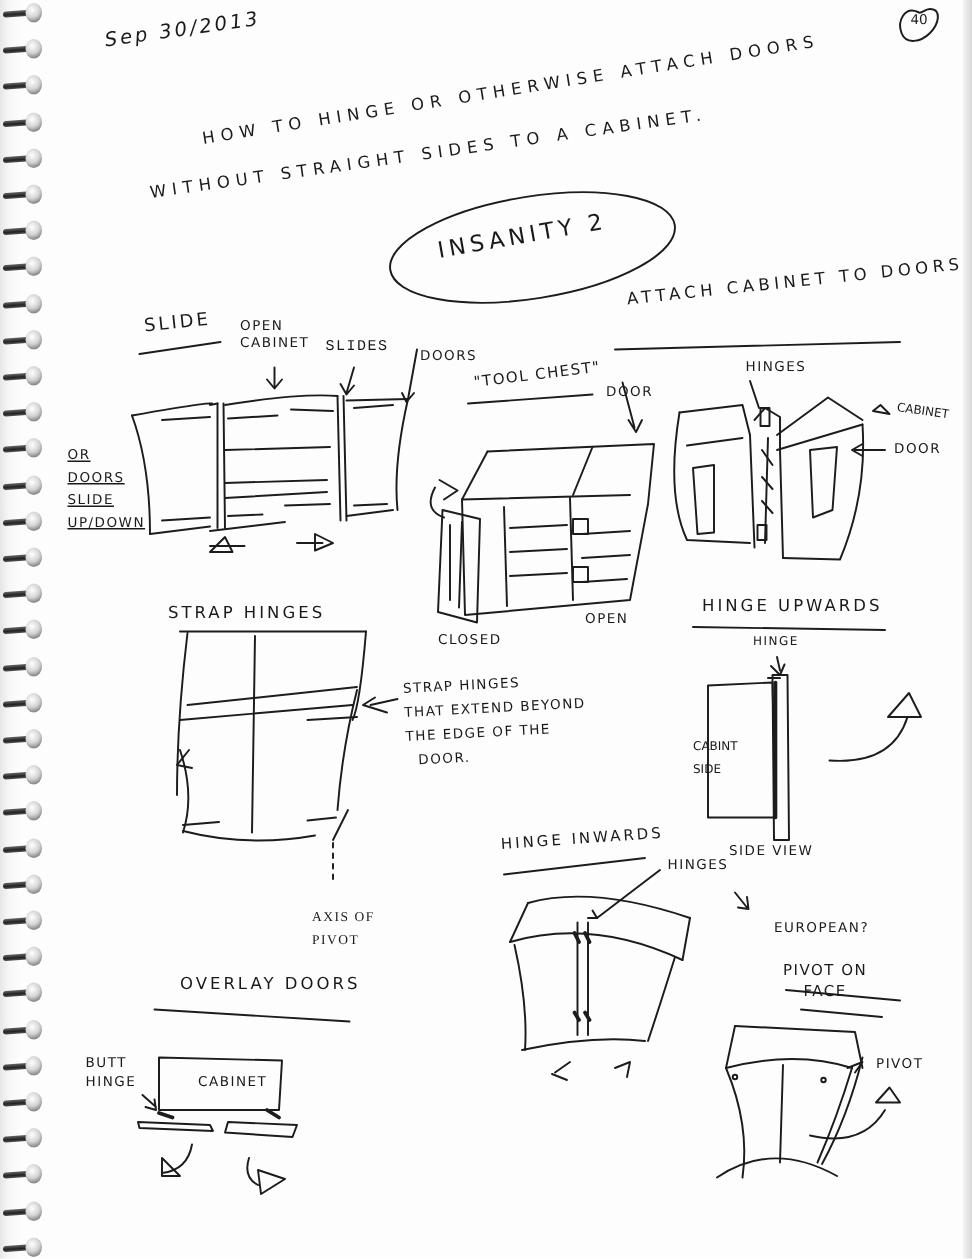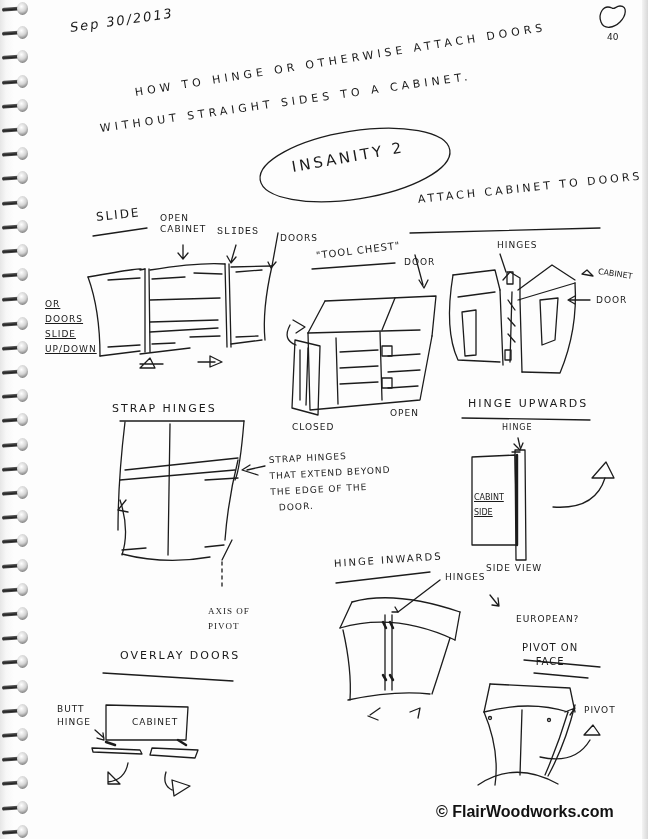--- a/index.html
+++ b/index.html
@@ -365,21 +365,21 @@
       <path d="M92 748 L140 750 L142 754 L93 752 Z"></path>
       <path d="M152 748 L198 750 L195 758 L150 755 Z"></path>
       <path d="M106 742 L115 745 M178 740 L186 745" stroke-width="2.5"></path>
       <path d="M95 730 L104 738 M97 738 L104 740 L103 733"></path>
       <path d="M128 763 Q125 780 108 782 M108 772 L108 784 L120 784 Z"></path>
       <path d="M166 772 Q162 785 172 790 M172 780 L190 786 L174 796 Z"></path>
     </g>
   </svg>
 
   <div class="hw med" style="left:70px; top:20px; transform:rotate(-8deg); font-style:italic; font-size:13px;">Sep 30/2013</div>
-  <div class="hw small" style="left:607px; top:9px; font-size:9px; letter-spacing:0;margin-top:23px;">40</div>
+  <div class="hw small" style="left:607px; top:9px; font-size:9px; letter-spacing:0;">40</div>
 
   <div class="hw med" style="left:135px; top:86px; transform:rotate(-9deg); font-size:11px; letter-spacing:4px;">HOW TO HINGE OR OTHERWISE ATTACH DOORS</div>
   <div class="hw med" style="left:100px; top:122px; transform:rotate(-8deg); font-size:11px; letter-spacing:4px;">WITHOUT STRAIGHT SIDES TO A CABINET.</div>
 
   <div class="hw big" style="left:292px; top:158px; transform:rotate(-10deg); font-size:15px;">INSANITY 2</div>
 
   <div class="hw med" style="left:96px; top:210px; transform:rotate(-6deg);">SLIDE</div>
   <div class="hw small ml" style="left:160px; top:213px; font-size:9px; line-height:11px;">OPEN
 CABINET</div>
   <div class="hw small" style="left:217px; top:226px; font-size:10px;font-family:Liberation Mono, monospace;">SLIDES</div>
@@ -401,31 +401,30 @@
   <div class="hw med" style="left:112px; top:402px; font-size:11px;">STRAP HINGES</div>
   <div class="hw small ml" style="left:270px; top:452px; font-size:9px; line-height:16px; transform:rotate(-3deg);">STRAP HINGES
 THAT EXTEND BEYOND
 THE EDGE OF THE
   DOOR.</div>
   <div class="hw small ml" style="left:208px; top:604px; font-size:9px; line-height:15px;font-family:Liberation Serif, serif;">AXIS OF
 PIVOT</div>
 
   <div class="hw med" style="left:468px; top:397px; font-size:11px;text-align:right;">HINGE UPWARDS</div>
   <div class="hw small" style="left:502px; top:423px; font-size:8px;">HINGE</div>
-  <div class="hw small ml" style="left:474px; top:490px; font-size:8px; line-height:15px; letter-spacing:0;text-decoration:underline;">CABINT
+  <div class="hw small ml" style="left:462px; top:490px; font-size:8px; line-height:15px; letter-spacing:0;">CABINT
 SIDE</div>
   <div class="hw small" style="left:486px; top:563px; font-size:9px;">SIDE VIEW</div>
 
   <div class="hw med" style="left:334px; top:558px; font-size:10px; transform:rotate(-4deg);">HINGE INWARDS</div>
   <div class="hw small" style="left:445px; top:572px; font-size:9px;">HINGES</div>
   <div class="hw small" style="left:500px; top:614px; font-size:9px;padding-left:16px;">EUROPEAN?</div>
 
   <div class="hw small ml" style="left:522px; top:641px; font-size:10px; line-height:14px; text-align:center;">PIVOT ON
 FACE</div>
   <div class="hw small" style="left:584px; top:705px; font-size:9px;">PIVOT</div>
 
   <div class="hw med" style="left:92px; top:649px; font-size:11px;margin-left:28px;">OVERLAY DOORS</div>
   <div class="hw small ml" style="left:57px; top:703px; font-size:9px; line-height:13px;">BUTT
 HINGE</div>
   <div class="hw small" style="left:132px; top:717px; font-size:9px;">CABINET</div>
 
-  <div class="copyright">© FlairWoodworks.com</div>
 </div>
 
 </body></html>

